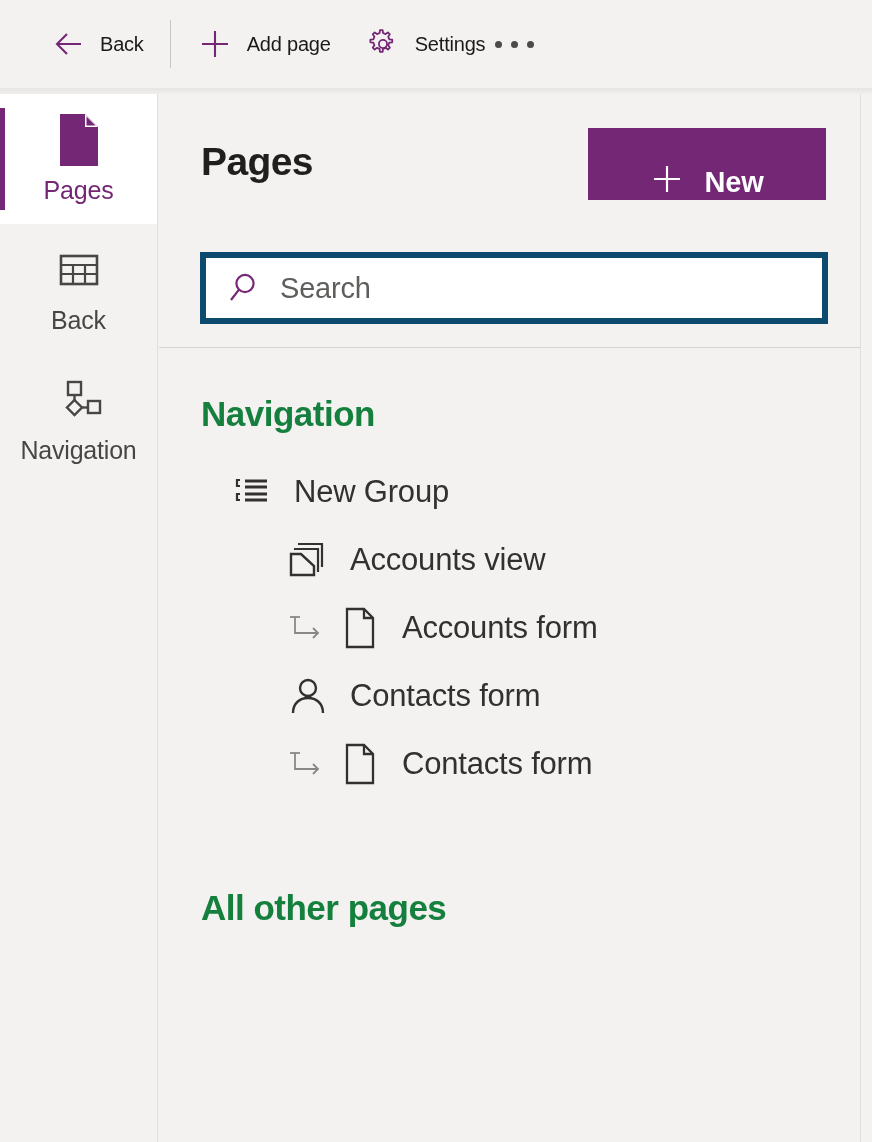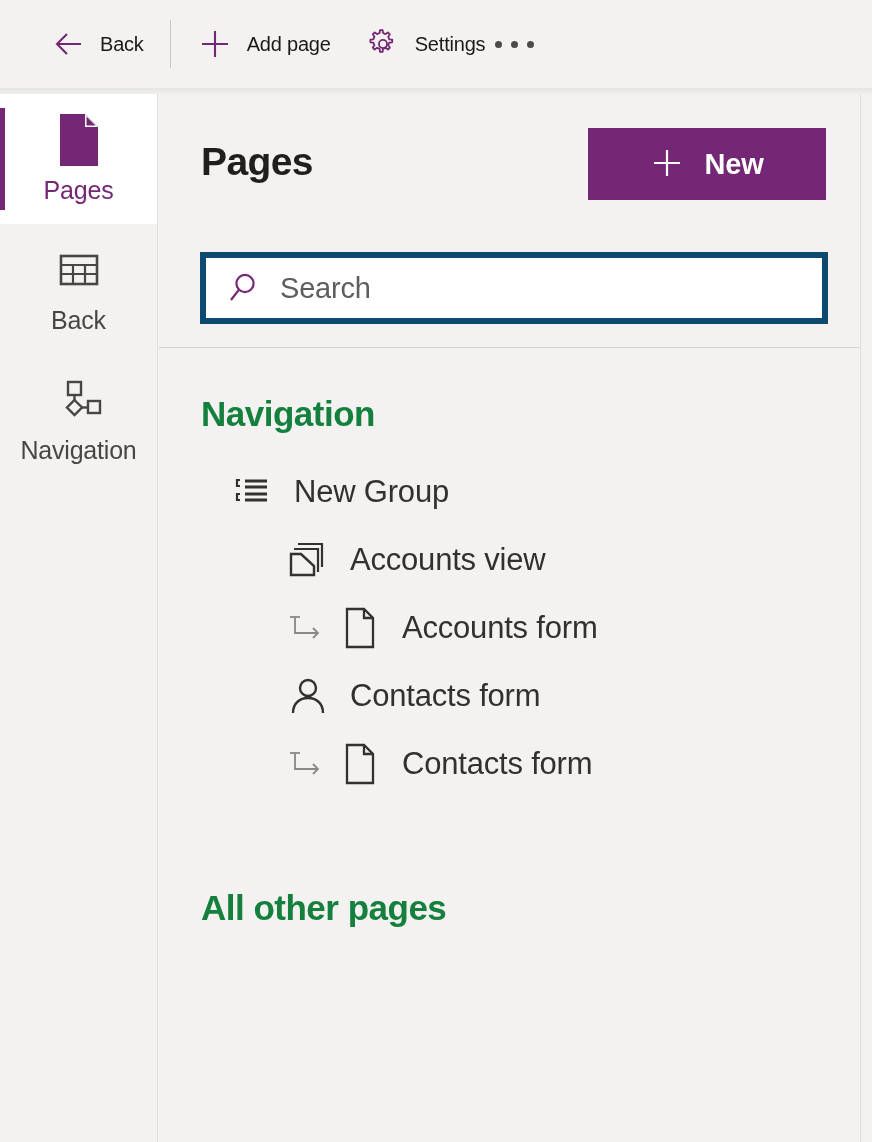--- a/index.html
+++ b/index.html
@@ -150,21 +150,21 @@
   .new-button {
     position: absolute;
     right: 34px;
     top: 34px;
     width: 238px;
     height: 72px;
     background: #742774;
     color: #ffffff;
     border: none;
     display: flex;
-    align-items: center;
+    align-items: flex-end;
     justify-content: center;
     gap: 20px;
     cursor: pointer;
     font-family: "Liberation Sans", sans-serif;
   }
   .new-button .nb-label {
     font-size: 29px;
     font-weight: bold;
     letter-spacing: -0.2px;
   }

